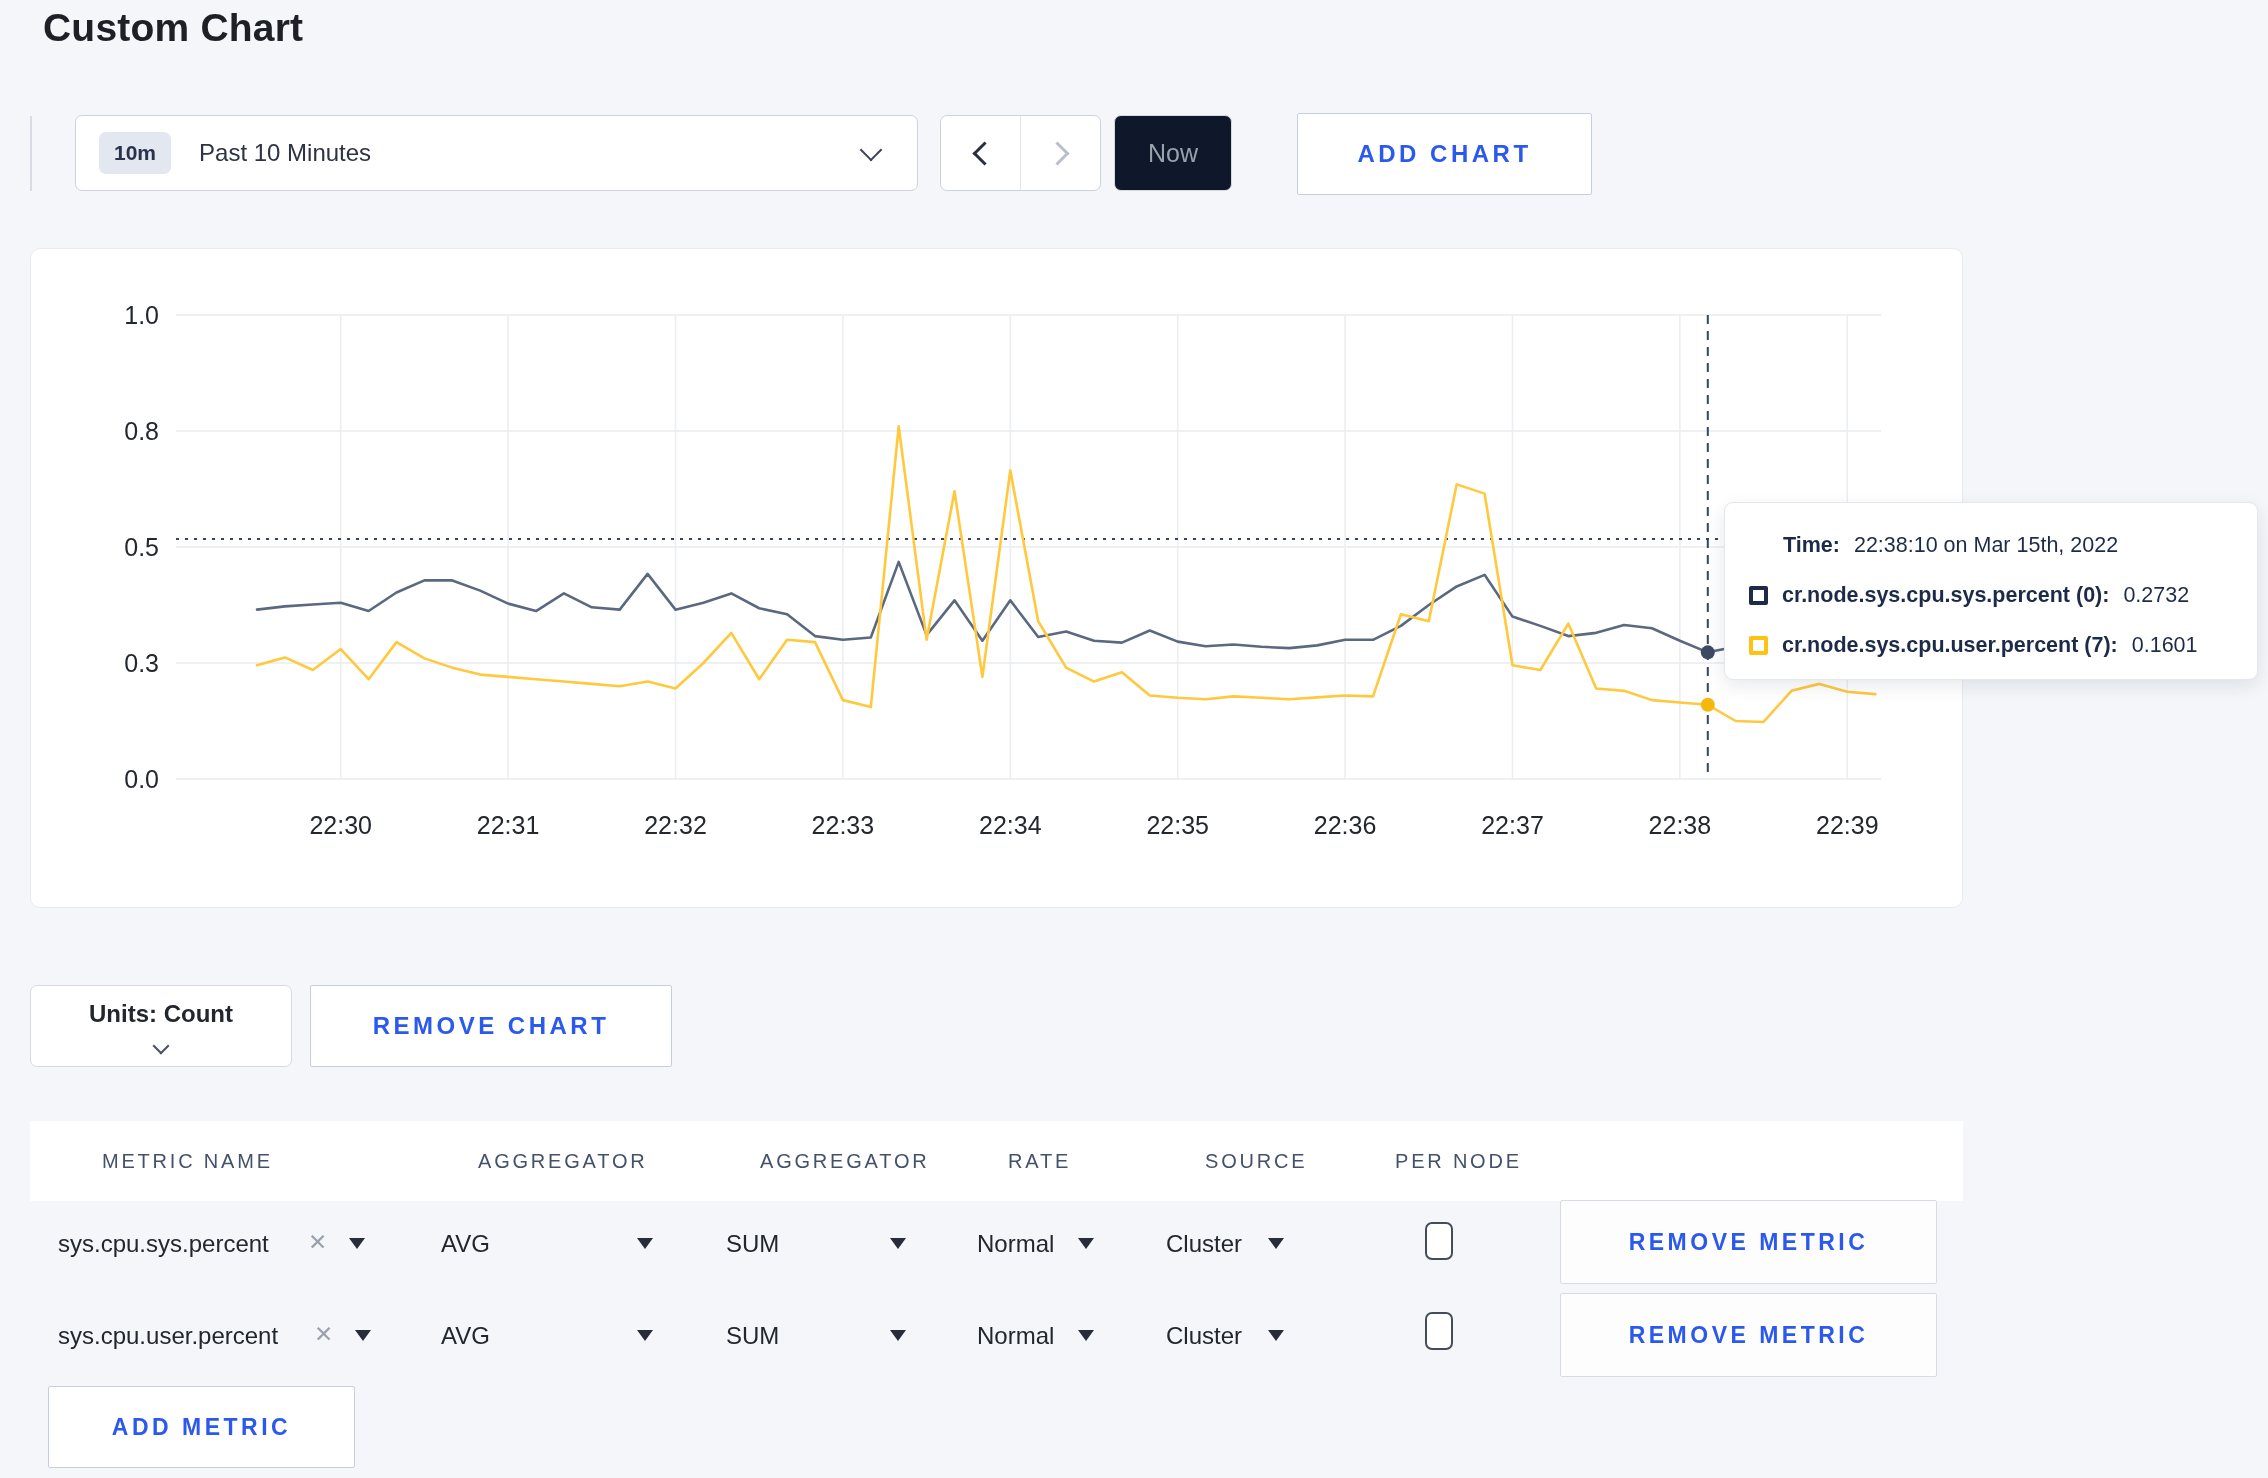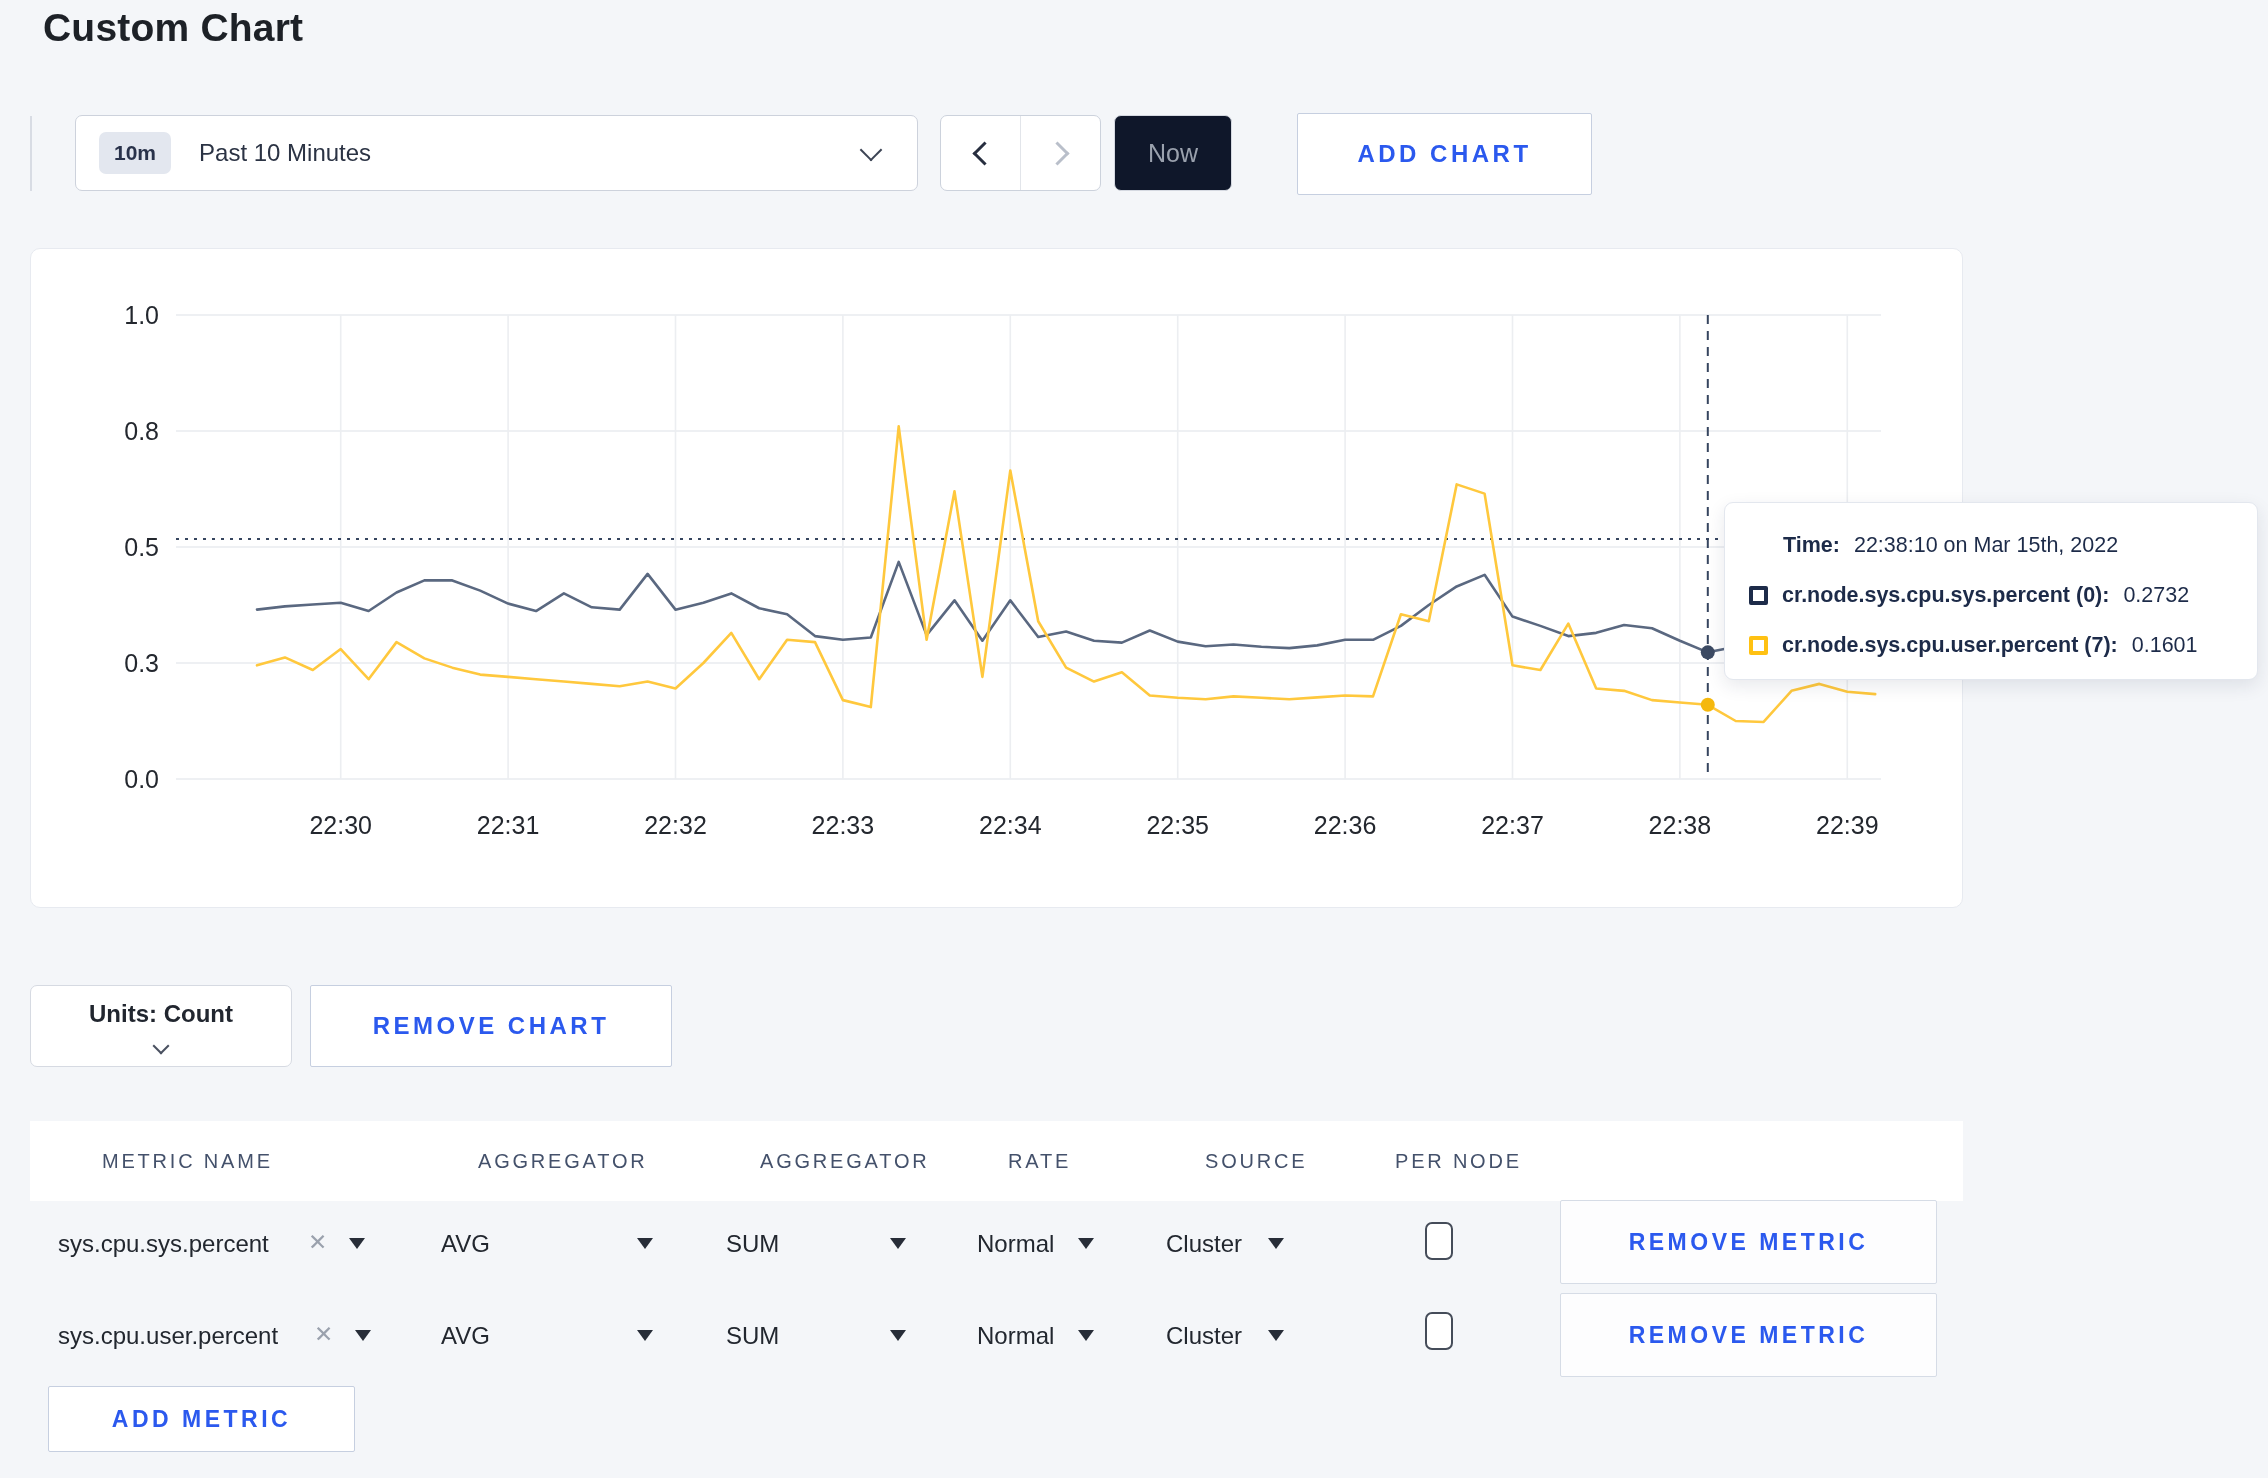--- a/index.html
+++ b/index.html
@@ -109,21 +109,21 @@
     display:inline-block; width:0; height:0;
     border-left:8px solid transparent; border-right:8px solid transparent;
     border-top:11px solid #272d38; vertical-align:middle; cursor:pointer;
   }
   .x-icon { color:#9aa1ad; font-size:23px; cursor:pointer; }
   .checkbox {
     position:absolute; width:28px; height:38px; background:#fff;
     border:2.5px solid #454c59; border-radius:7px; cursor:pointer;
   }
   .remove-metric-btn { position:absolute; left:1560px; width:377px; height:84px; font-size:23px; background:#fdfdfe; border-color:#d6dce6; }
-  .add-metric-btn { position:absolute; left:48px; top:1386px; width:307px; height:66px; font-size:23px; }
+  .add-metric-btn { position:absolute; left:48px; top:1386px; width:307px; height:82px; font-size:23px; }
 </style>
 </head>
 <body>
 
 <h1 class="page-title">Custom Chart</h1>
 
 <div class="toolbar-divider"></div>
 
 <div class="time-select">
   <span class="time-badge">10m</span>

